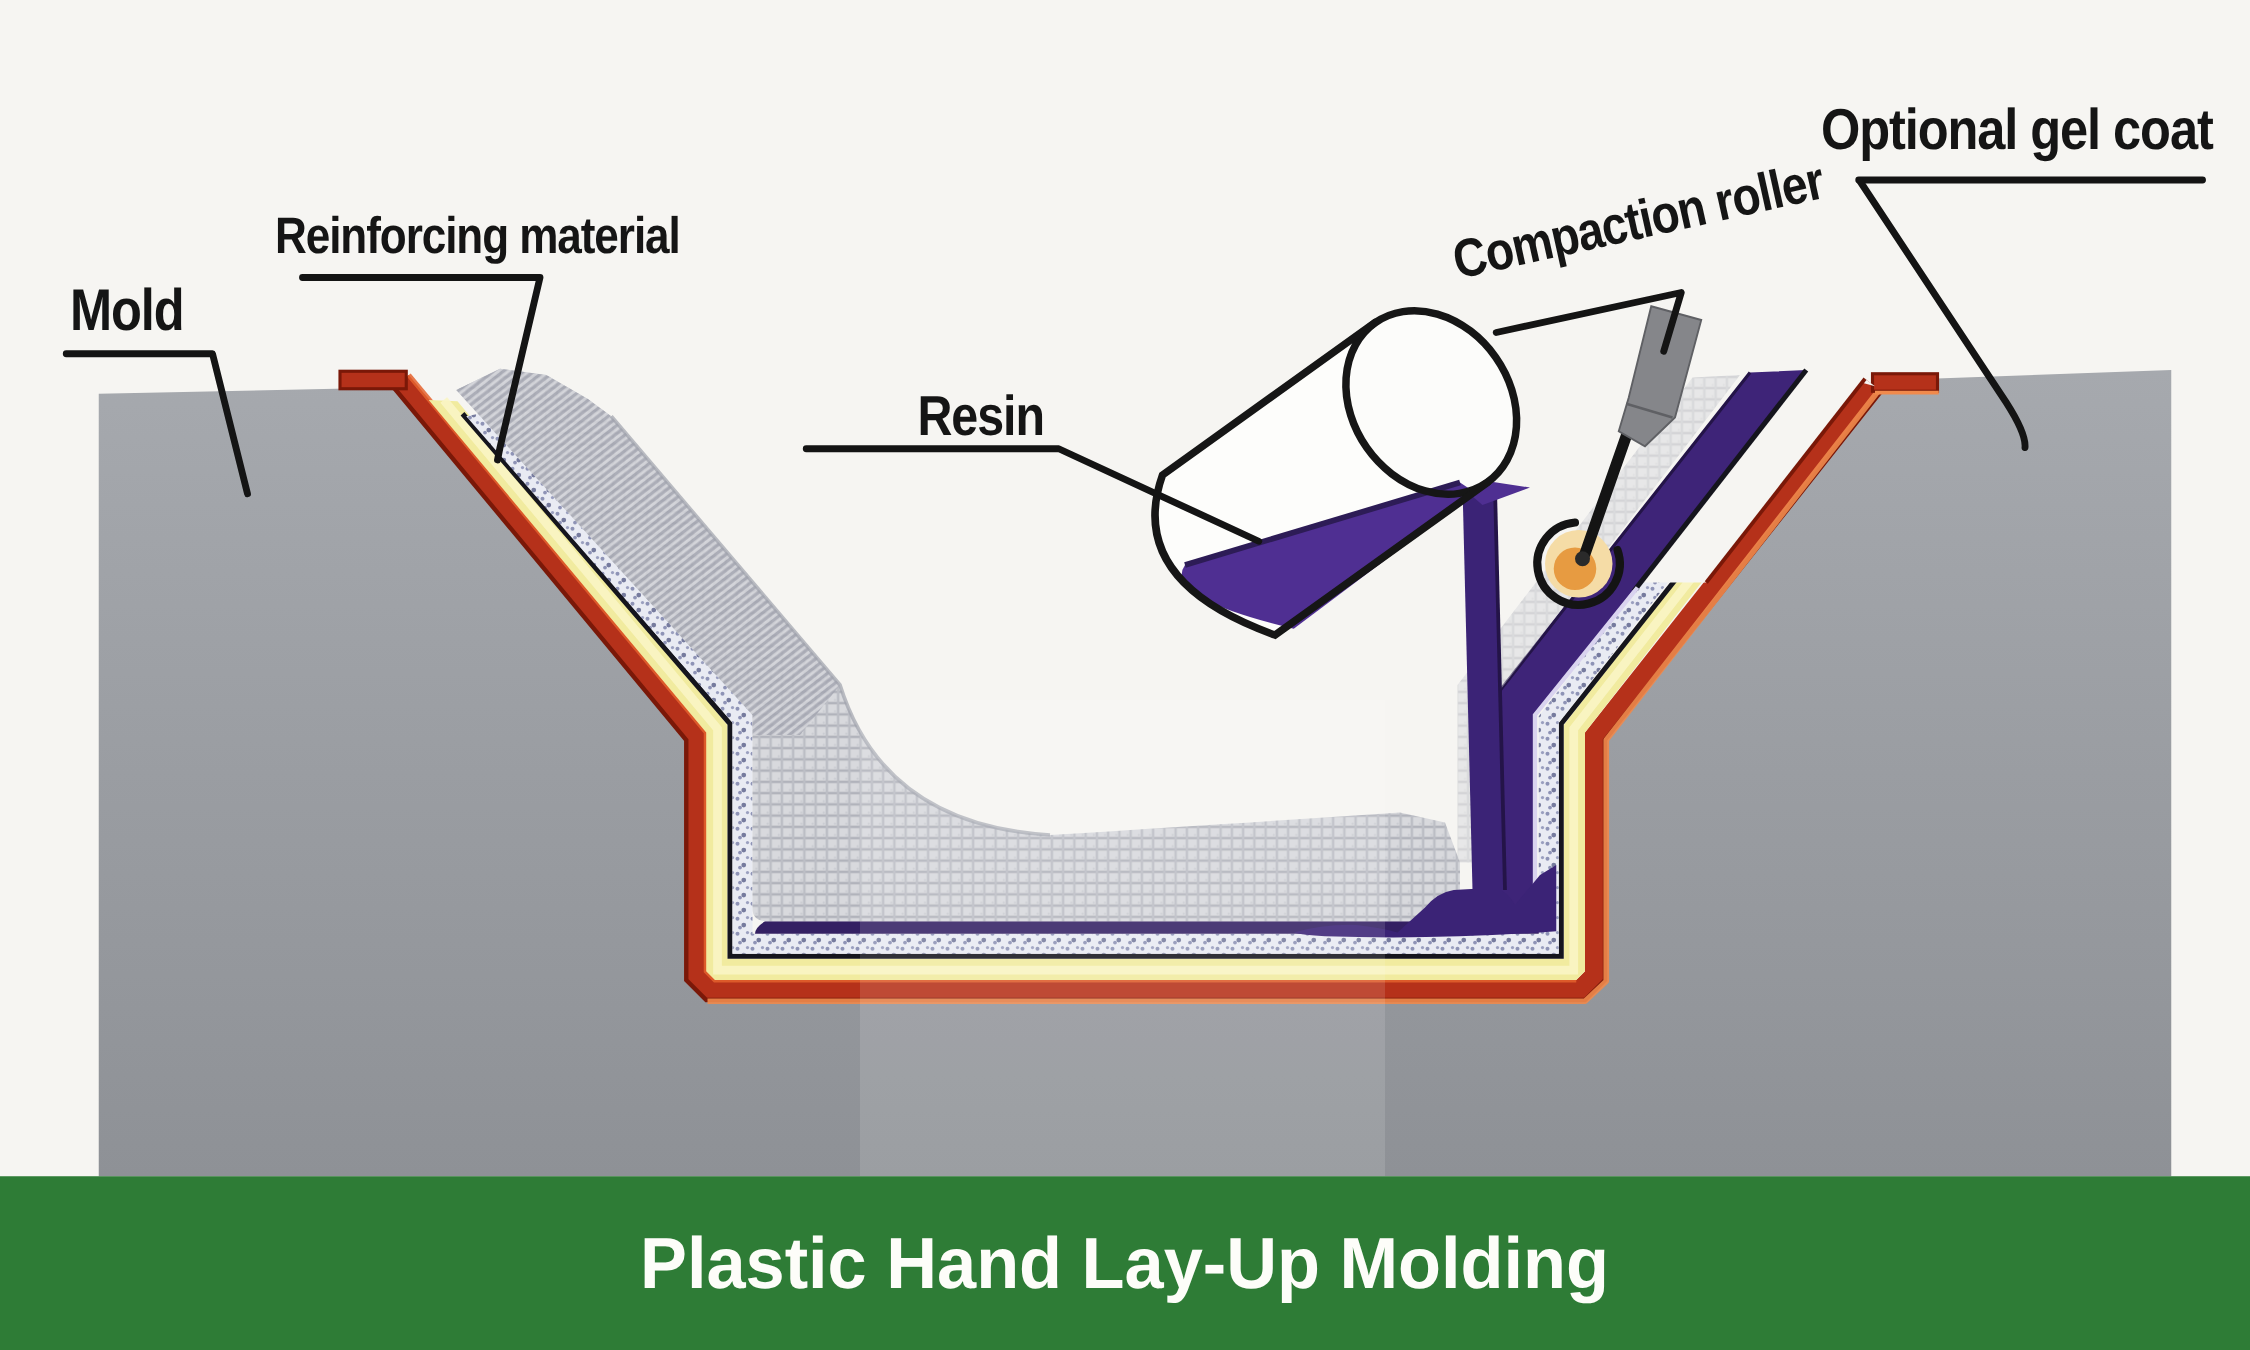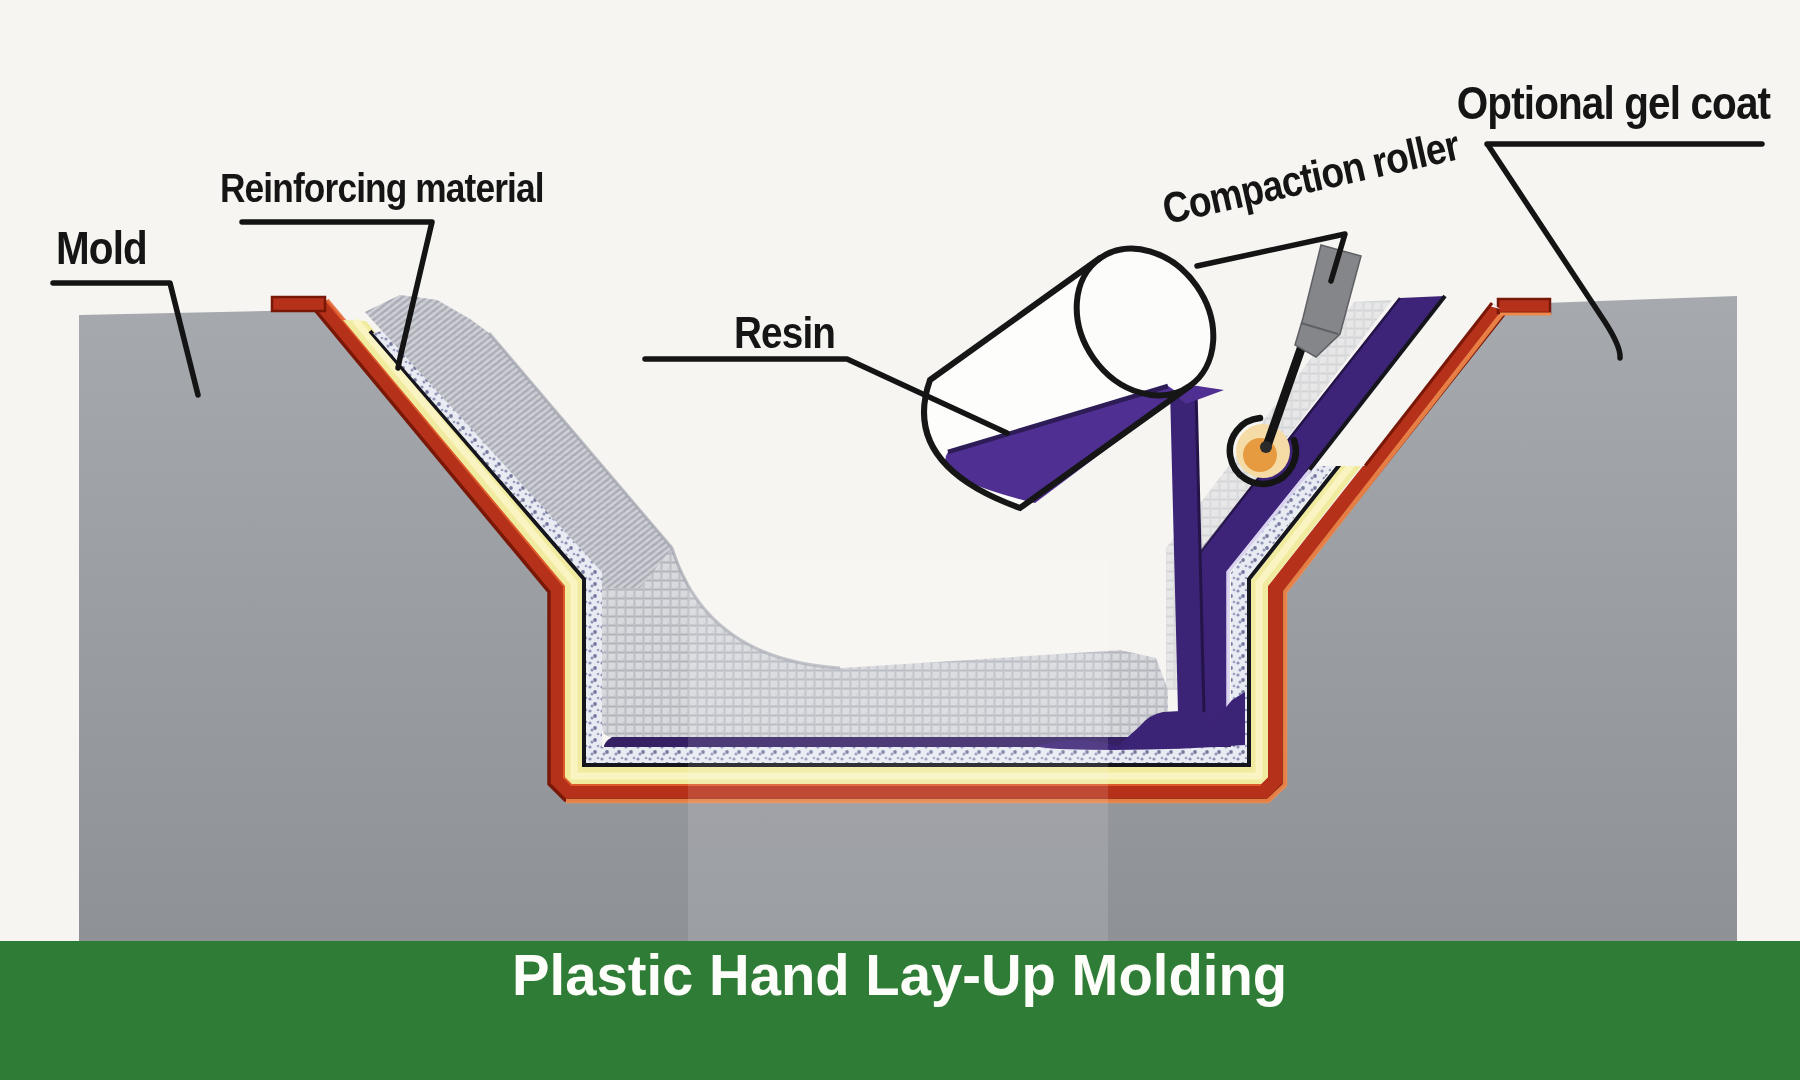--- a/index.html
+++ b/index.html
@@ -14,21 +14,21 @@
     white-space:nowrap;line-height:1;
     transform:scaleX(0.86);transform-origin:0 0;
   }
   .lbl-mold{left:56px;top:224px;font-size:47px;}
   .lbl-reinf{left:220px;top:168px;font-size:41px;}
   .lbl-resin{left:734px;top:310px;font-size:45px;}
   .lbl-roller{left:1168px;top:188px;font-size:43px;transform:rotate(-12.5deg) scaleX(0.86);transform-origin:0 100%;}
   .lbl-gel{right:30px;top:80px;font-size:46px;text-align:right;transform:scaleX(0.88);transform-origin:100% 0;}
   .banner{
     position:absolute;left:0;top:941px;width:1800px;height:139px;
-    background:#2e7c36;display:flex;align-items:flex-start;justify-content:center;
+    background:#2e7c36;display:flex;align-items:center;justify-content:center;
   }
   .banner-title{
     color:#fdfdf9;font-size:58px;font-weight:700;letter-spacing:0px;
     transform:scaleX(0.97);
   }
 </style>
 </head>
 <body>
 
 <div class="stage">

